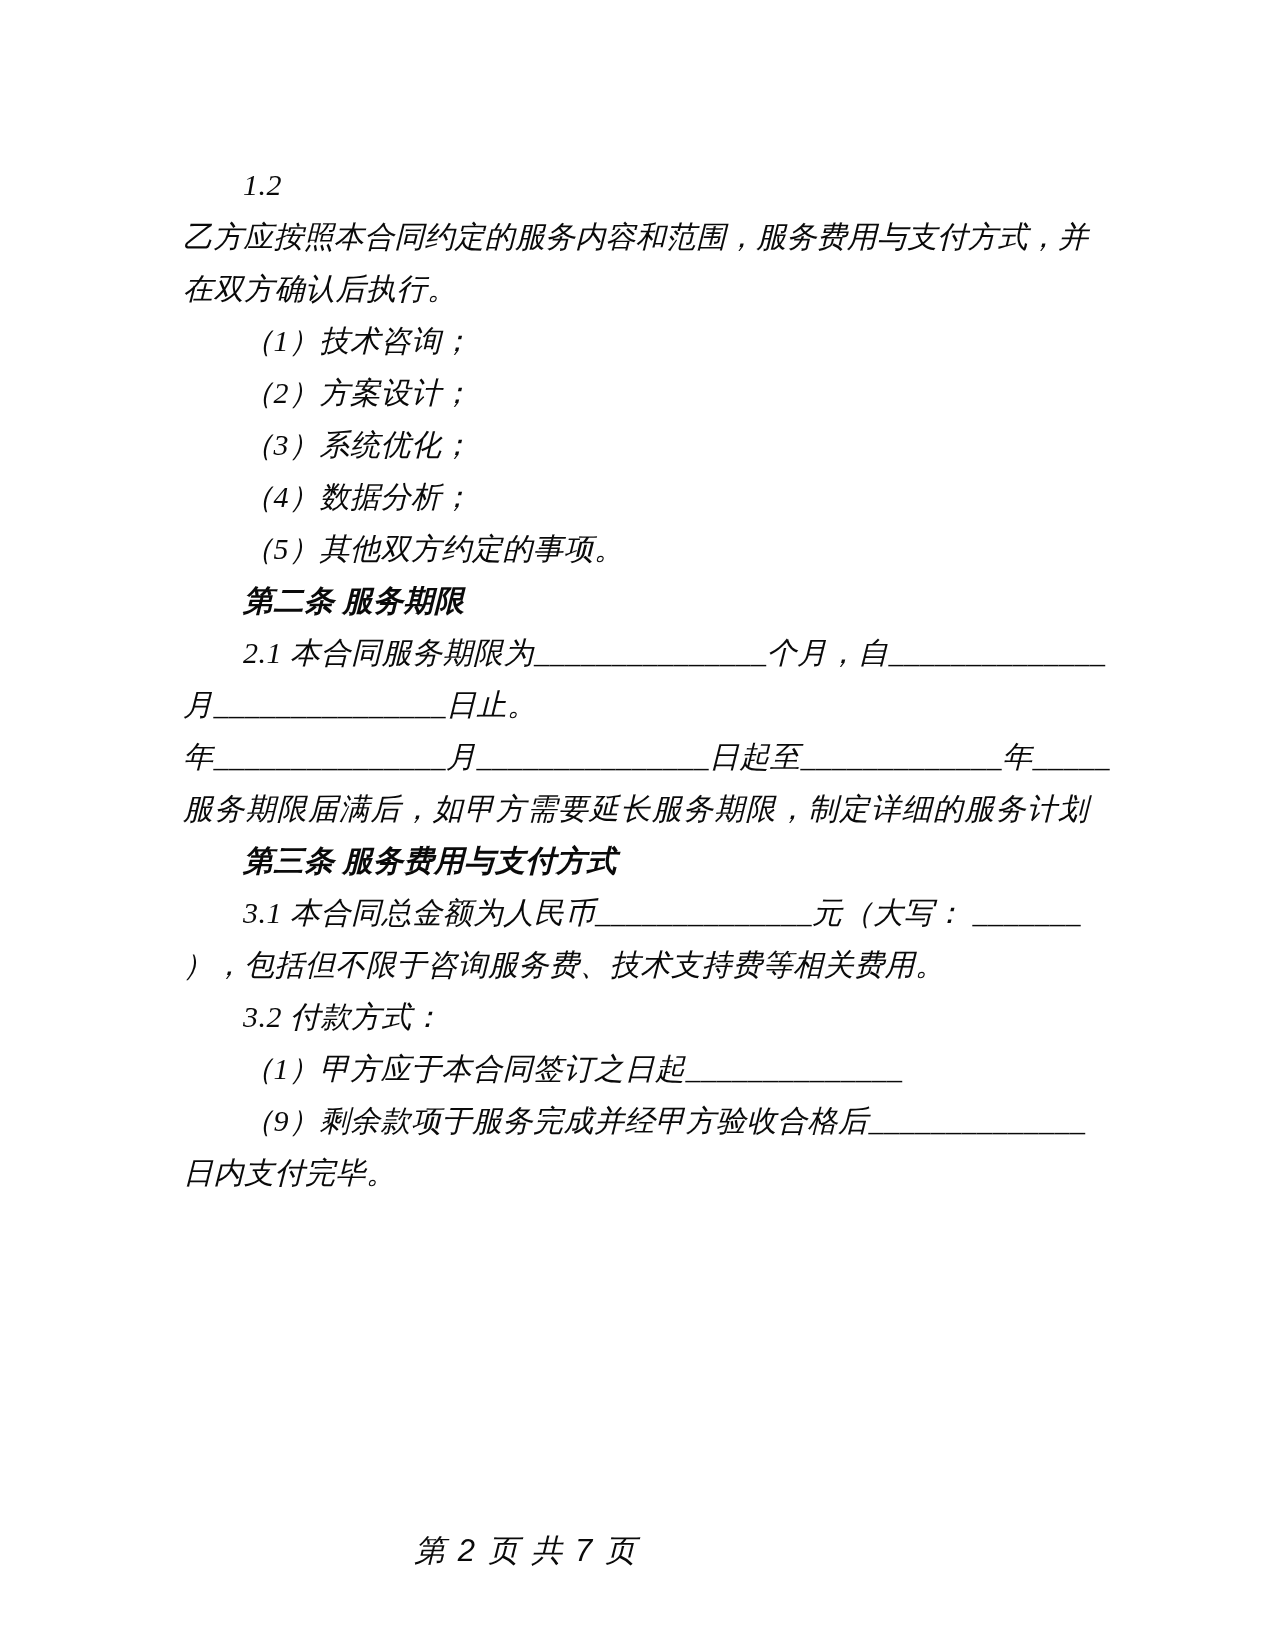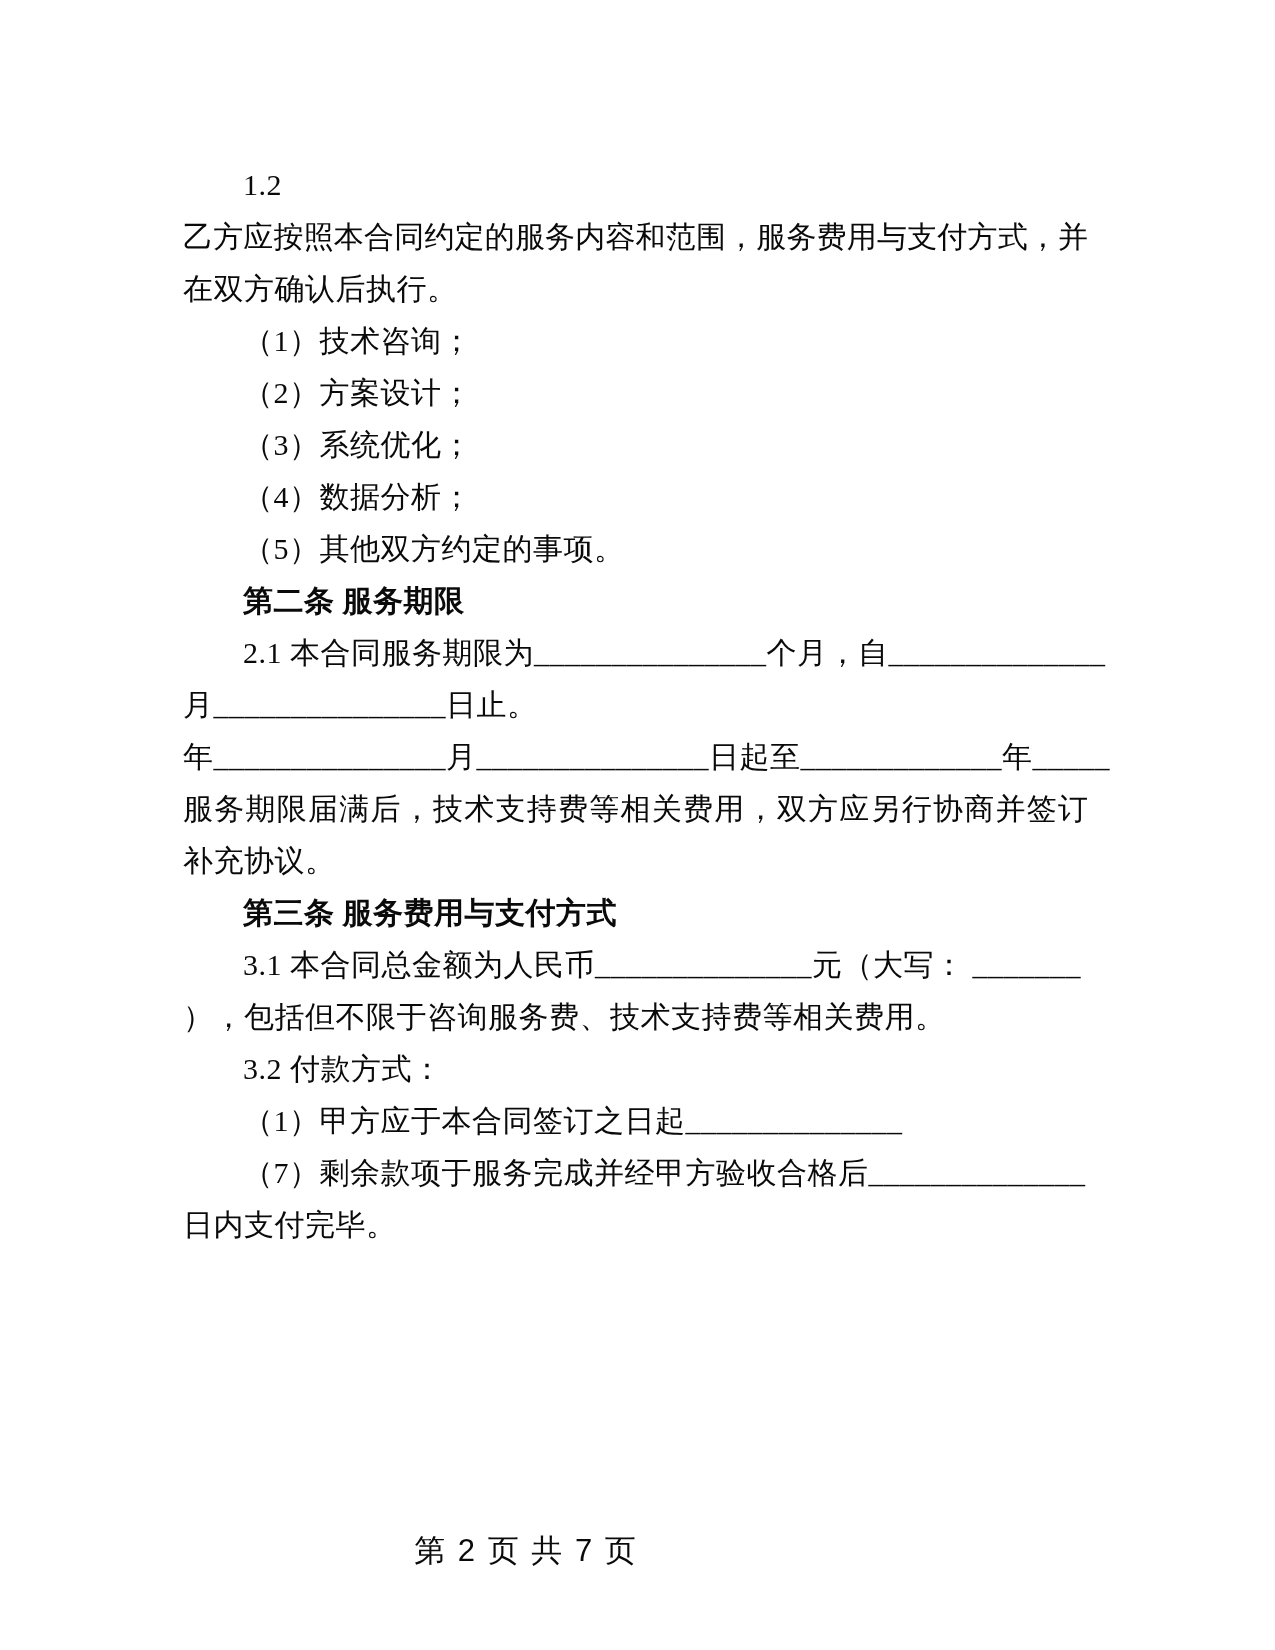--- a/index.html
+++ b/index.html
@@ -8,20 +8,21 @@
     background: #ffffff;
   }
   .page {
     position: relative;
     width: 1275px;
     height: 1650px;
     background: #ffffff;
     color: #0a0a0a;
     font-family: "Liberation Serif", "DejaVu Serif", serif;
     overflow: hidden;
+    font-style: italic;
   }
   .content {
     position: absolute;
     left: 183px;
     top: 159px;
     width: 905px;
     font-size: 30px;
     line-height: 52px;
   }
   .line {
@@ -63,26 +64,25 @@
       <div class="line">在双方确认后执行。</div>
       <div class="line indent">（1）技术咨询；</div>
       <div class="line indent">（2）方案设计；</div>
       <div class="line indent">（3）系统优化；</div>
       <div class="line indent">（4）数据分析；</div>
       <div class="line indent">（5）其他双方约定的事项。</div>
       <div class="line indent bold">第二条 服务期限</div>
       <div class="line indent">2.1 本合同服务期限为_______________个月，自______________</div>
       <div class="line">月_______________日止。</div>
       <div class="line">年_______________月_______________日起至_____________年_____</div>
-      <div class="line stretch">服务期限届满后，技术支持费等相关费用，双方应另行协商并签订</div>
-      <div class="line">补充协议。</div>
+      <div class="line stretch">服务期限届满后，如甲方需要延长服务期限，制定详细的服务计划</div>
       <div class="line indent bold">第三条 服务费用与支付方式</div>
       <div class="line indent">3.1 本合同总金额为人民币______________元（大写： _______</div>
       <div class="line">），包括但不限于咨询服务费、技术支持费等相关费用。</div>
       <div class="line indent">3.2 付款方式：</div>
       <div class="line indent">（1）甲方应于本合同签订之日起______________</div>
-      <div class="line indent">（7）剩余款项于服务完成并经甲方验收合格后______________</div>
+      <div class="line indent">（9）剩余款项于服务完成并经甲方验收合格后______________</div>
       <div class="line">日内支付完毕。</div>
     </div>
   <div class="footer">
     <span>第 2 页 共 7 页</span>
   </div>
 </div>
 
 </body></html>

